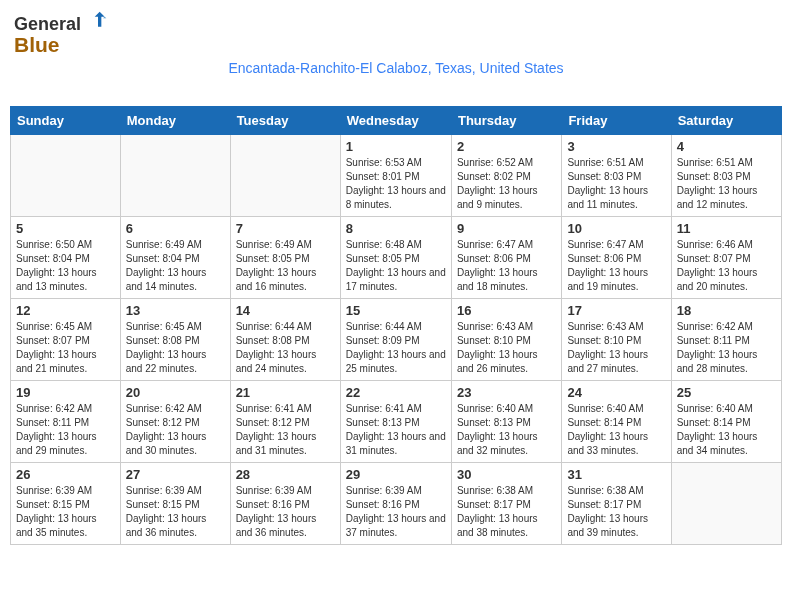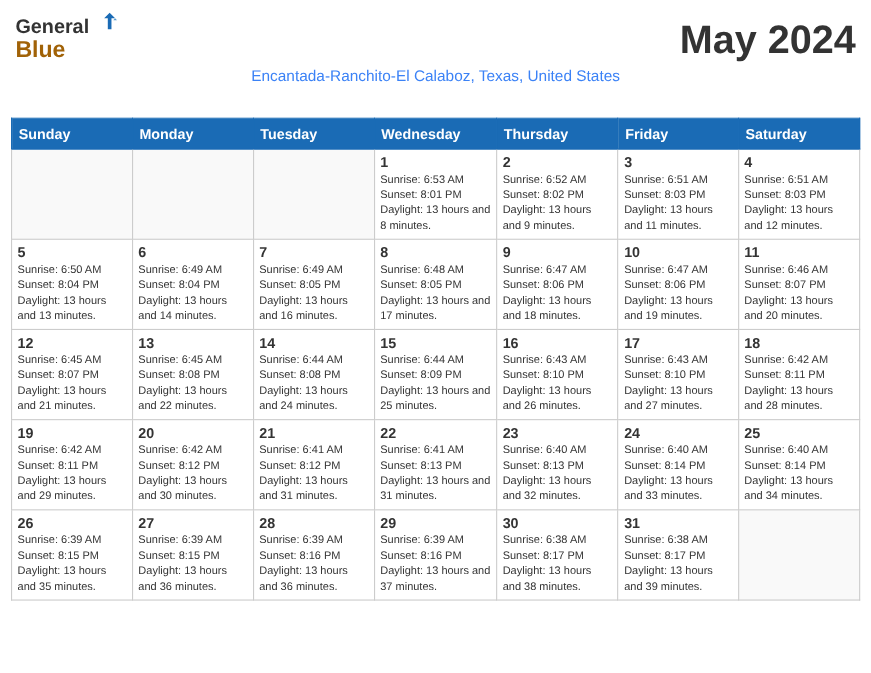--- a/index.html
+++ b/index.html
@@ -6,21 +6,21 @@
     body {
       font-family: Arial, sans-serif;
       background: #fff;
       width: 792px;
       min-height: 612px;
       padding: 10px;
     }
     .header {
       display: flex;
       justify-content: space-between;
-      align-items: flex-end;
+      align-items: center;
       margin-bottom: 4px;
       padding: 0 4px;
     }
     .logo {
       display: flex;
       align-items: center;
       gap: 2px;
     }
     .logo-text-general {
       font-size: 18px;
@@ -107,21 +107,20 @@
         <svg class="logo-icon" viewBox="0 0 24 24" fill="#1a6bb5" xmlns="http://www.w3.org/2000/svg">
           <path d="M20 8 L14 2 L8 8 L12 8 L12 20 L16 20 L16 8 Z" fill="#1a6bb5"></path>
           <path d="M22 10 L20 8 L18 10" fill="#5599cc"></path>
         </svg>
       </div>
     </div>
     <div>
       <span class="logo-text-blue">Blue</span>
     </div>
   </div>
-  <div class="month-title">May 2024</div>
 </div>
 
 <div class="subtitle">Encantada-Ranchito-El Calaboz, Texas, United States</div>
 
 <table class="calendar">
   <thead>
     <tr>
         <th>Sunday</th>
         <th>Monday</th>
         <th>Tuesday</th>

